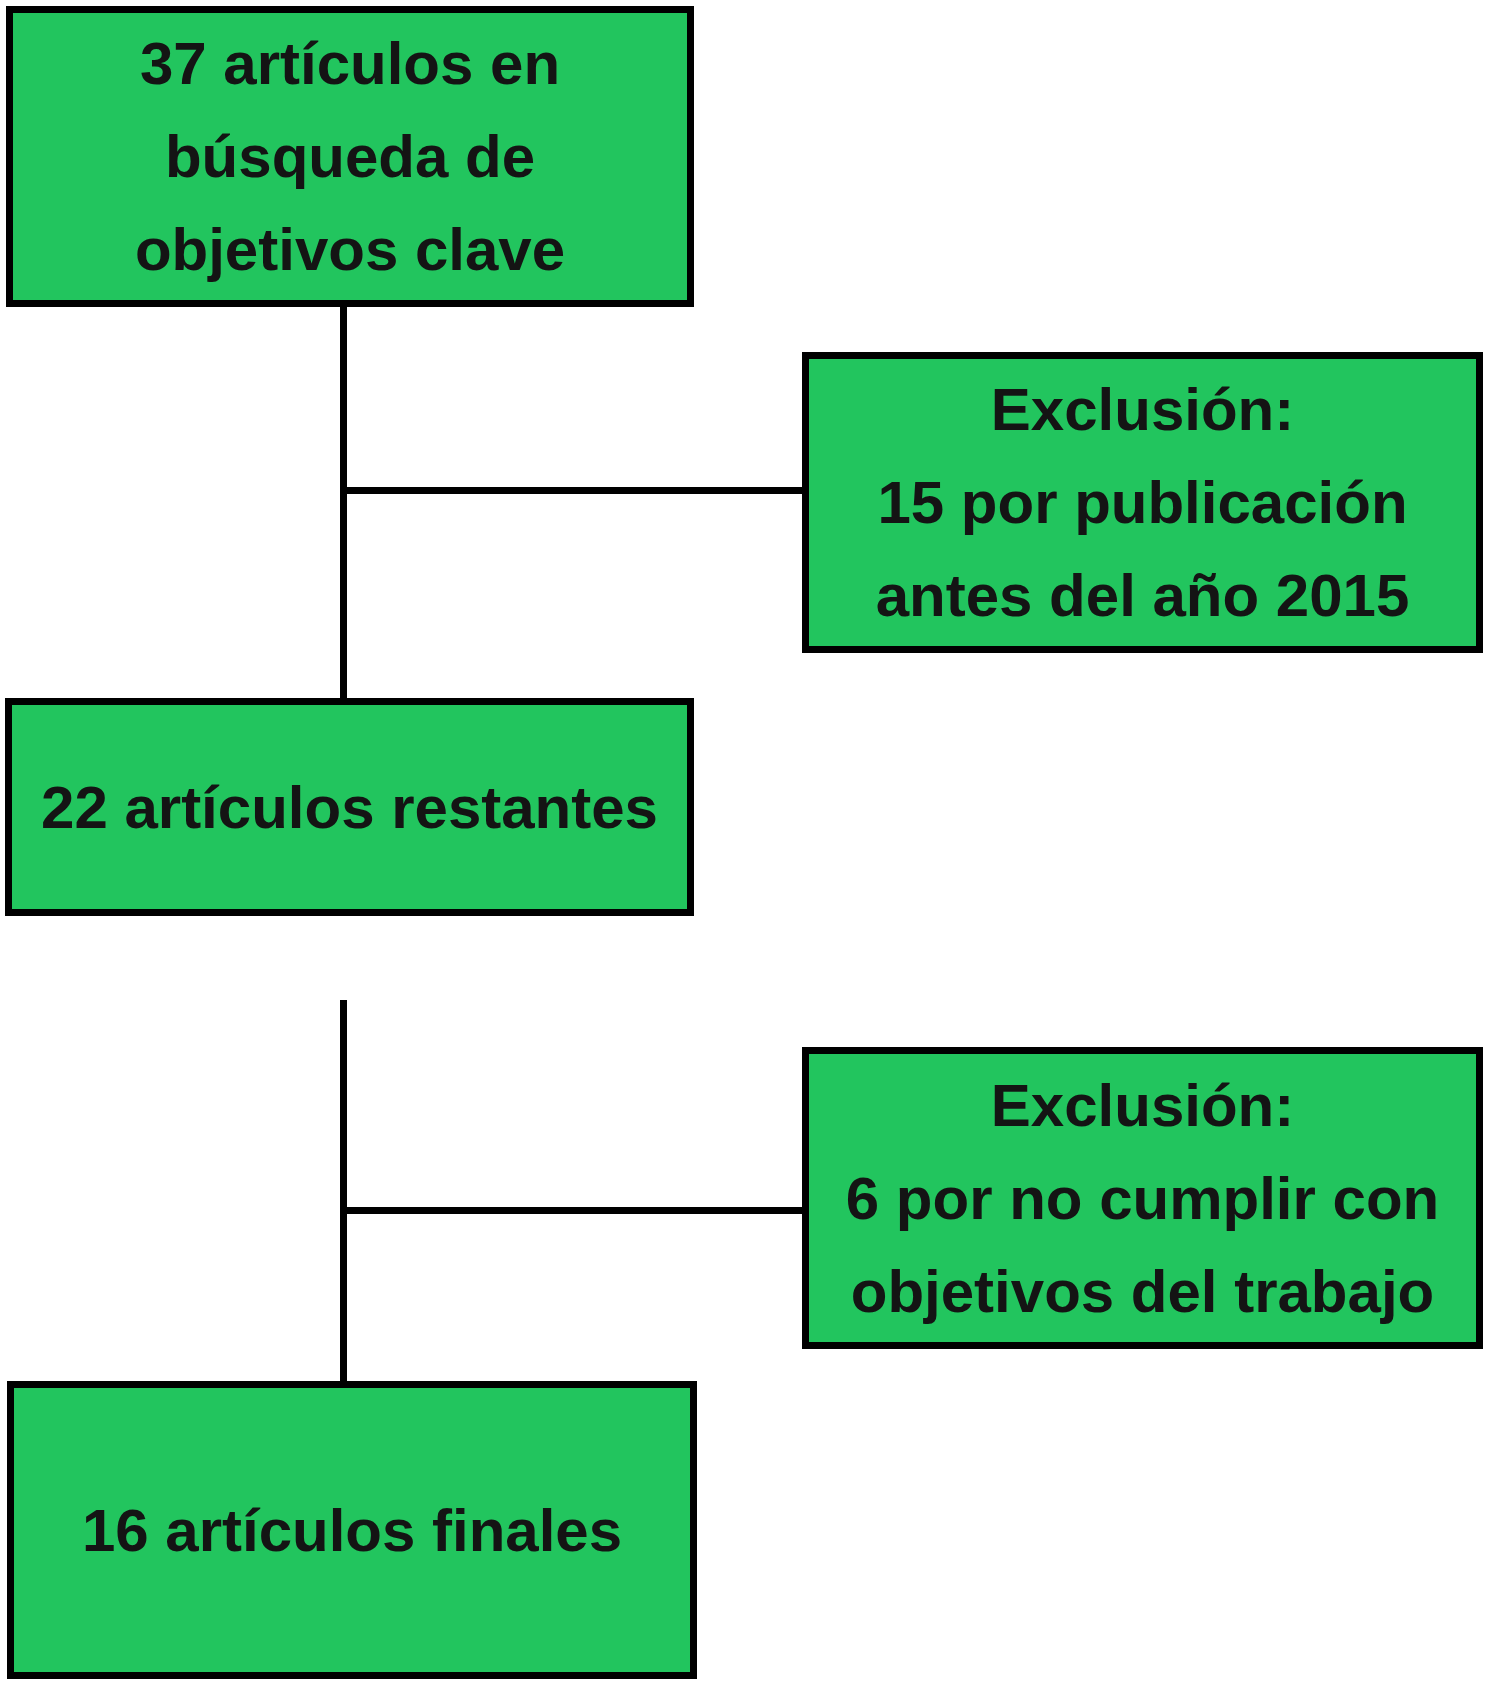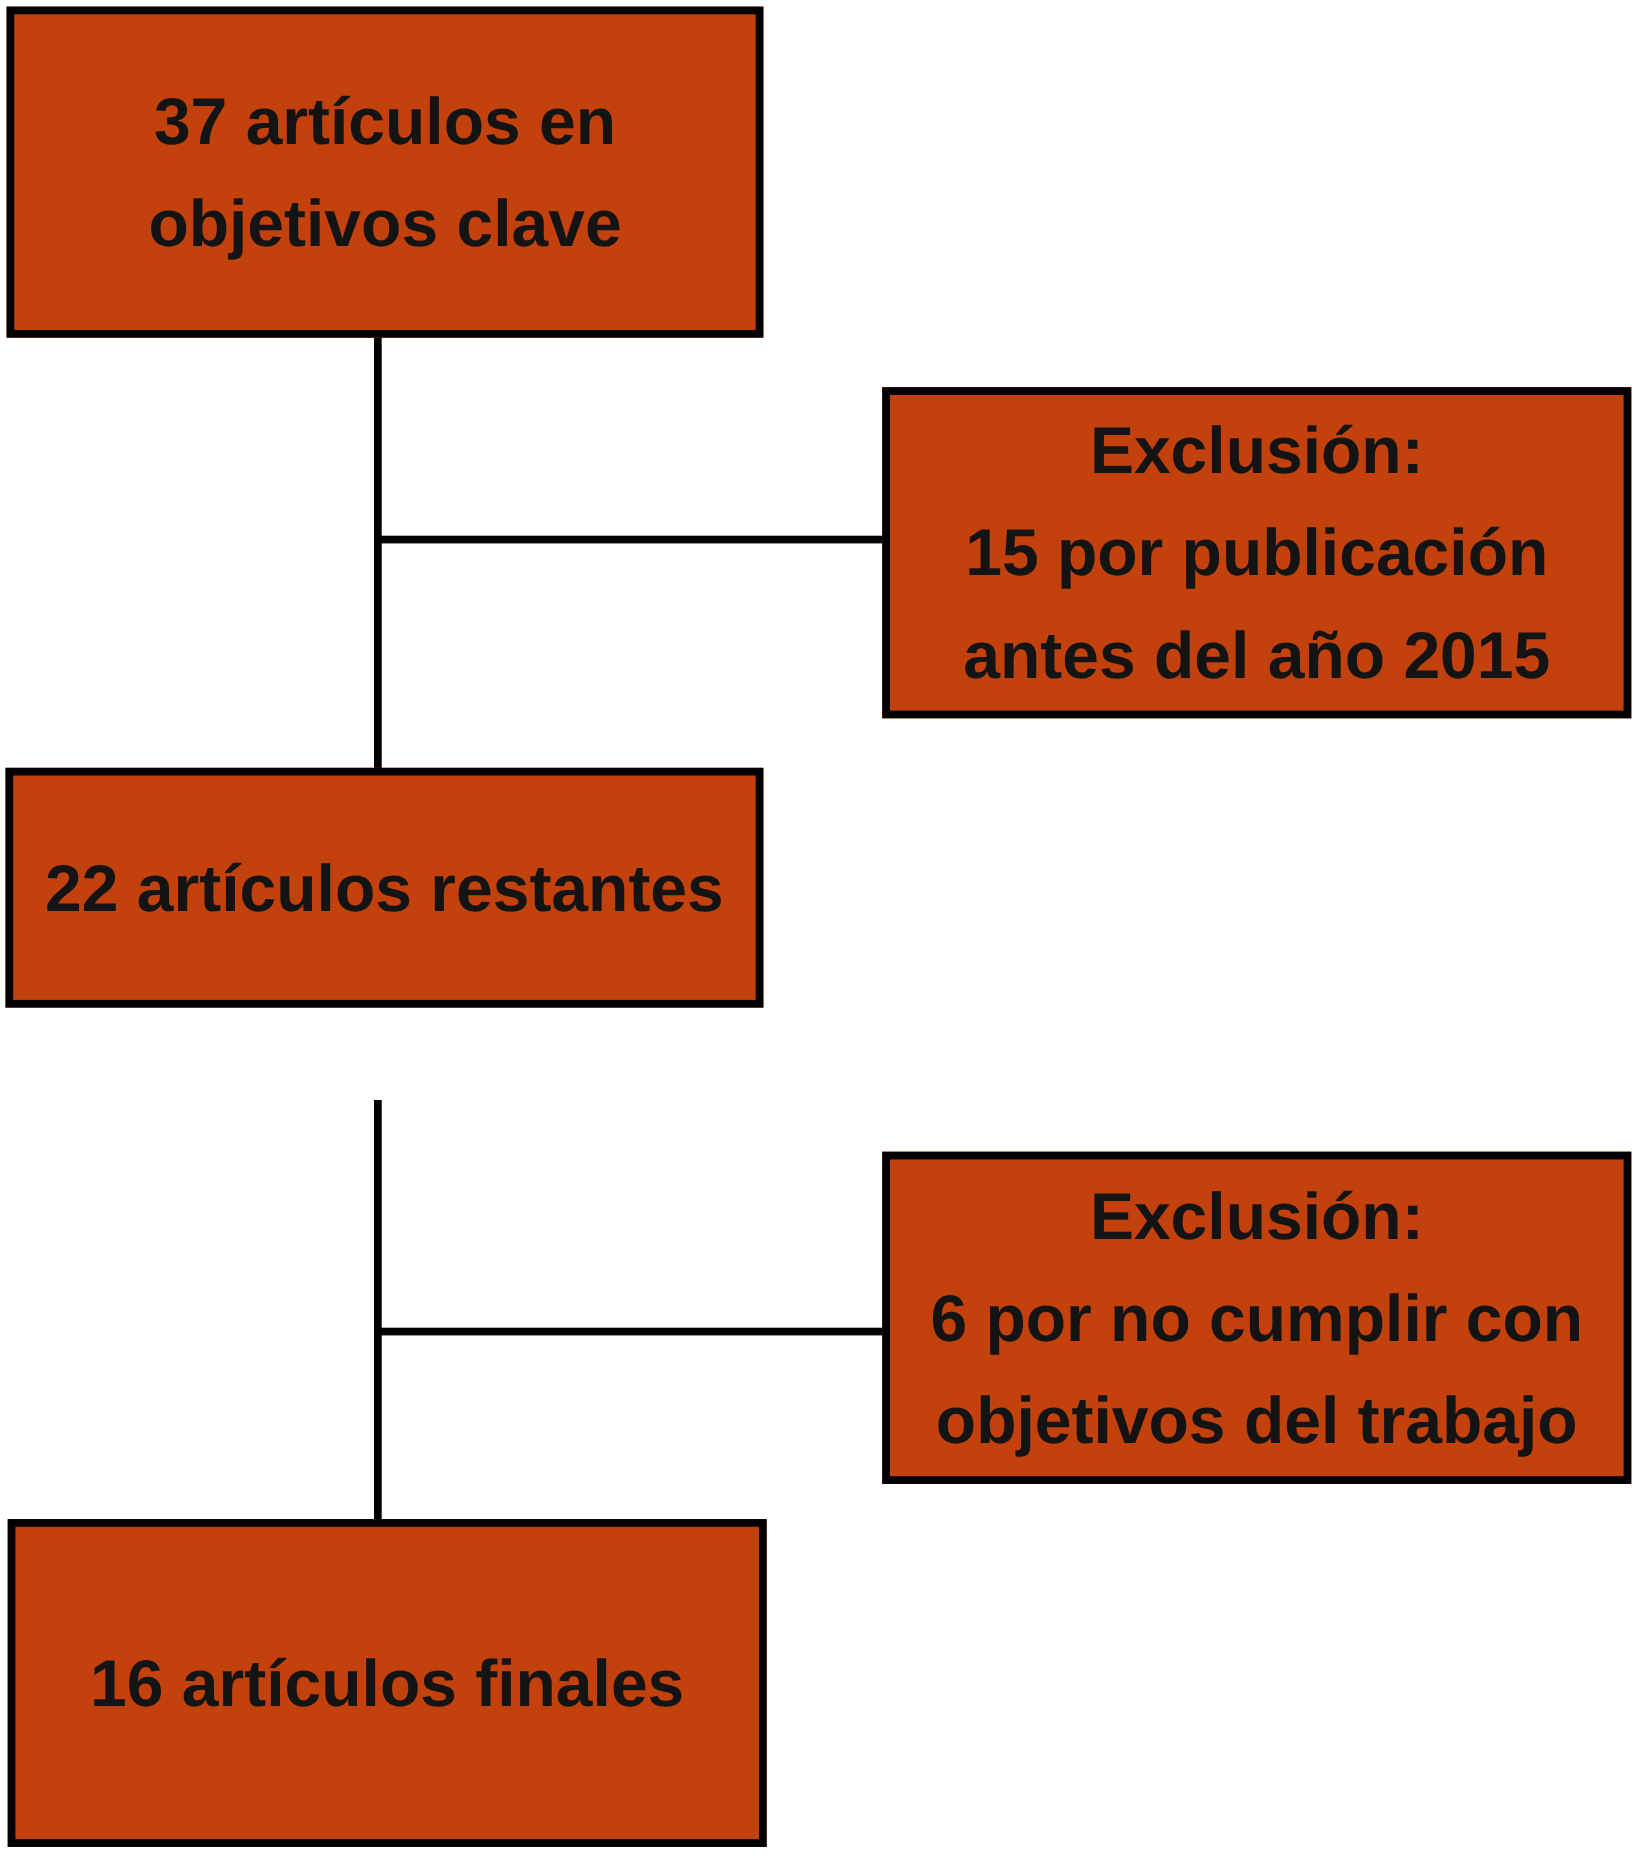--- a/index.html
+++ b/index.html
@@ -11,21 +11,21 @@
     position: relative;
     width: 1500px;
     height: 1699px;
     background: #ffffff;
     font-family: "Liberation Sans", sans-serif;
     overflow: hidden;
   }
   .box {
     position: absolute;
     border: 7px solid #000000;
-    background: #c2410c;
+    background: #22c55e;
     box-sizing: border-box;
     display: flex;
     flex-direction: column;
     justify-content: center;
     text-align: center;
     color: #141414;
     font-weight: bold;
     font-size: 60px;
     line-height: 93px;
   }
@@ -53,20 +53,21 @@
 
 <div class="canvas">
 
   <div class="connector" id="vline-1"></div>
   <div class="connector" id="branch-1"></div>
   <div class="connector" id="vline-2"></div>
   <div class="connector" id="branch-2"></div>
 
   <div class="box" id="box-top">
     <div class="tline">37 artículos en</div>
+    <div class="tline">búsqueda de</div>
     <div class="tline">objetivos clave</div>
   </div>
 
   <div class="box" id="box-excl1">
     <div class="tline">Exclusión:</div>
     <div class="tline">15 por publicación</div>
     <div class="tline">antes del año 2015</div>
   </div>
 
   <div class="box" id="box-middle">

